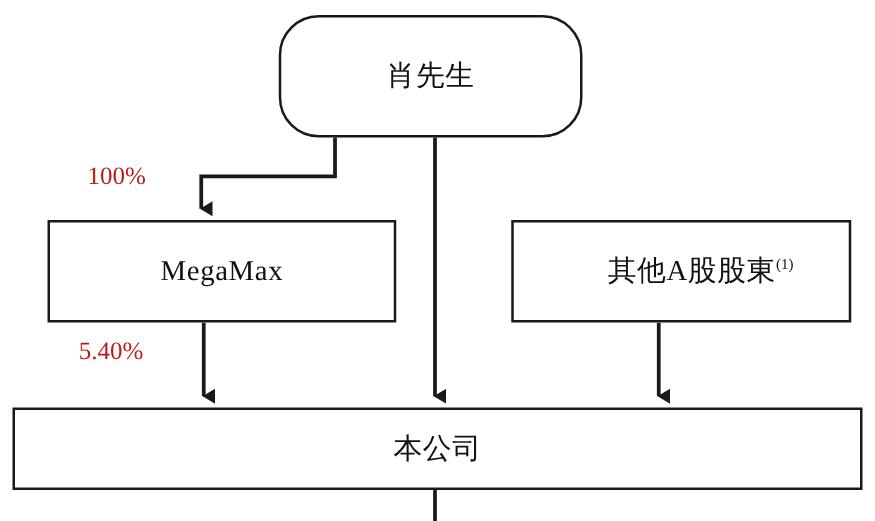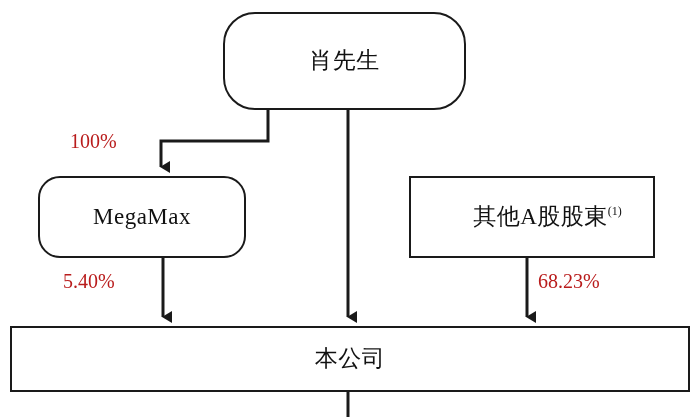--- a/index.html
+++ b/index.html
@@ -49,25 +49,25 @@
     vertical-align: super;
     letter-spacing: 0;
   }
   
   #box-chairman {
     left: 223px;  top: 12px;
     width: 243px; height: 98px; border-radius: 32px;
   }
   #box-megamax {
     left: 38px;   top: 176px;
-    width: 208px; height: 82px; border-radius: 22px;
+    width: 279px; height: 82px;
   }
   #box-other-a-shareholders {
     left: 409px;  top: 176px;
-    width: 246px; height: 82px; padding-left: 31px;
+    width: 272px; height: 82px; padding-left: 31px;
   }
   #box-company {
     left: 10px;   top: 326px;
     width: 680px; height: 66px;
   }
   .edge-label {
     position: absolute;
     font-family: "Liberation Serif", "DejaVu Serif", serif;
     font-size: 20px;
     color: #b91c1c;
@@ -135,15 +135,14 @@
 
   <div class="node-box" id="box-company">
     <span class="node-label">本公司</span>
   </div>
 
   <div class="edge-label" id="label-100">100%</div>
 
   <div class="edge-label" id="label-2903">5.40%</div>
 
 
-  <div class="edge-label" id="label-6823">68.23%</div>
 
 </div>
 
 </body></html>

